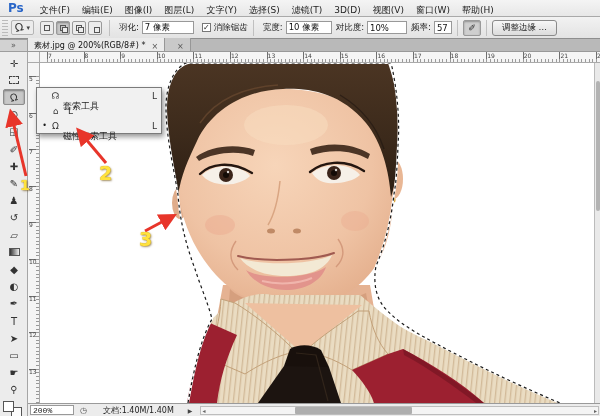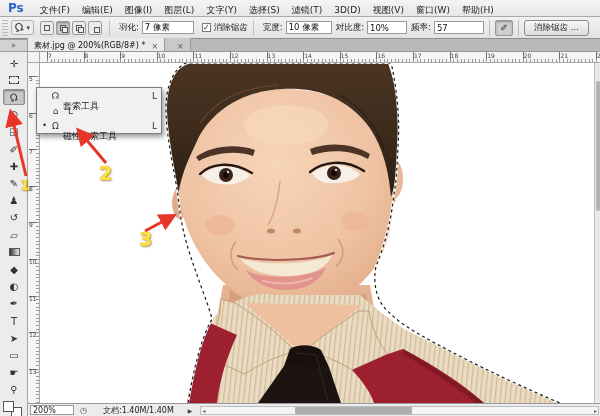--- a/index.html
+++ b/index.html
@@ -89,21 +89,21 @@
   
   #canvas{position:absolute;left:40px;top:63px;width:554px;height:340px;background:#fff;overflow:hidden;}
   #vscroll{position:absolute;left:594px;top:63px;width:6px;height:340px;background:#e9e9e9;
            border-left:1px solid #bbb;}
   #vscroll .thumb{position:absolute;left:1px;top:18px;width:4px;height:130px;background:#b3b3b3;border-radius:2px;}
 
   
   #bottombar{position:absolute;left:28px;top:403px;width:572px;height:13px;background:#ececec;
              border-top:1px solid #9a9a9a;display:flex;align-items:center;font-size:8px;color:#222;}
   #zoom-field{background:#fff;border:1px solid #999;width:44px;height:10px;margin-left:2px;
-              display:flex;align-items:center;padding-left:2px;}
+              display:flex;align-items:center;padding-left:2px;font-family:Liberation Mono, monospace;}
   .sb-icon{margin:0 6px;color:#555;font-size:8px;}
   #doc-info{margin:14px 10px;}
   #sb-arrow{font-size:6px;color:#444;margin:0 8px 0 4px;}
   #hscroll{position:relative;flex:1;height:9px;background:#f4f4f4;border:1px solid #bdbdbd;
            margin-right:1px;}
   #hscroll .thumb{position:absolute;left:94px;top:0;width:117px;height:7px;background:#aeaeae;border-radius:1px;}
   .hs-arrow{position:absolute;top:0;font-size:6px;color:#666;line-height:8px;}
 
   
   #flyout{position:absolute;left:36px;top:87px;width:126px;background:#f1f1f1;
@@ -156,25 +156,25 @@
     <span class="opt-label">羽化:</span>
     <span class="opt-input" style="width:52px">7 像素</span>
     <span class="checkbox" style="margin-left:8px">✓</span>
     <span>消除锯齿</span>
     <span class="sep"></span>
     <span class="opt-label">宽度:</span>
     <span class="opt-input" style="width:46px">10 像素</span>
     <span class="opt-label">对比度:</span>
     <span class="opt-input" style="width:40px">10%</span>
     <span class="opt-label">频率:</span>
-    <span class="opt-input" style="width:50px">57</span>
+    <span class="opt-input" style="width:18px">57</span>
     <span class="sep"></span>
     <span class="pressure-btn">✐</span>
     <span class="sep"></span>
-    <span class="round-btn">消除锯齿 …</span>
+    <span class="round-btn">调整边缘 …</span>
   </div>
 
   <div id="tool-header">»</div>
   <div id="toolbar">
     <div id="tools">
         <div class="tool" style="top: 3px;">
           <span>✛</span>
         </div>
         <div class="tool" style="top: 20.2px;">
           <span class="dash-box"></span>

